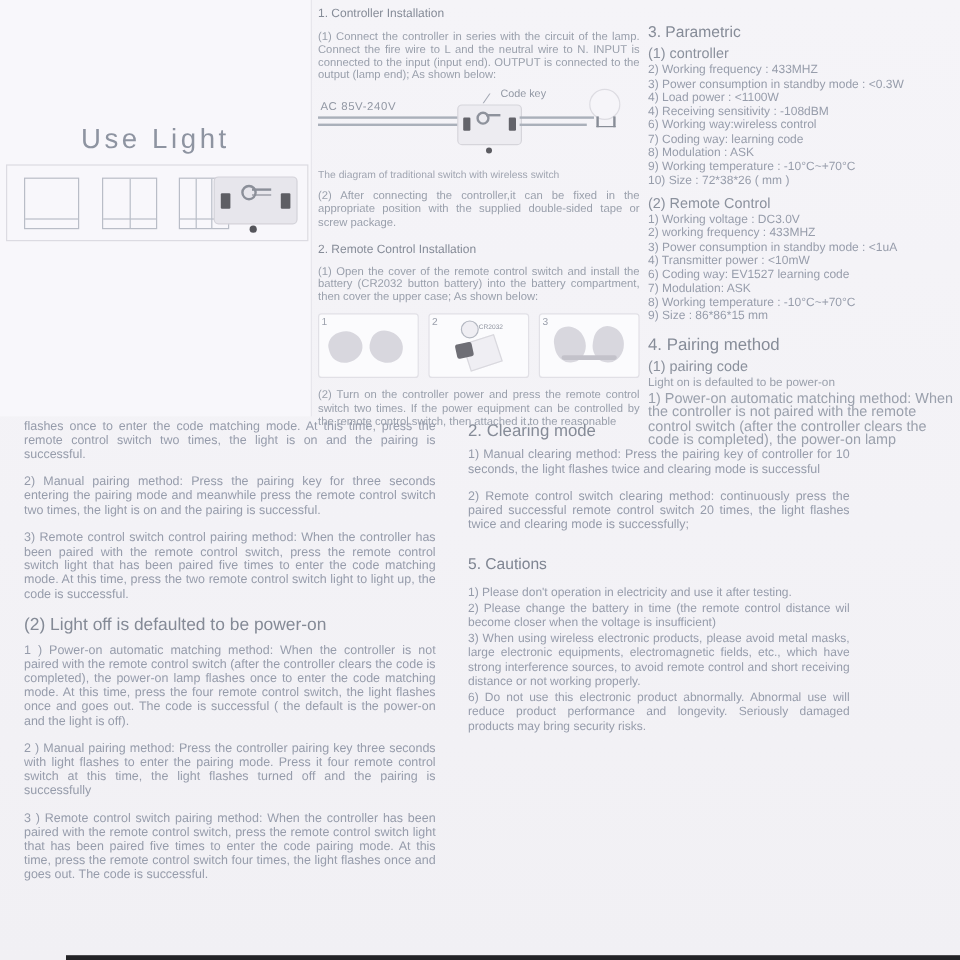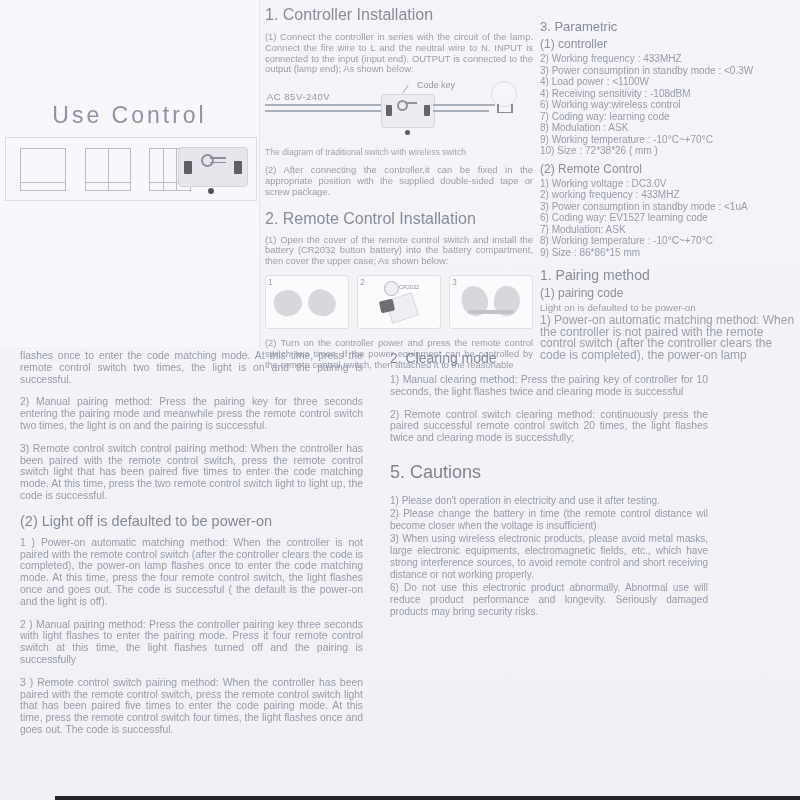--- a/index.html
+++ b/index.html
@@ -17,21 +17,21 @@
   .sw .strip{position:absolute;left:0;right:0;bottom:7px;border-top:1px solid #b9bdc7;}
   .sw .v1{position:absolute;top:0;bottom:0;left:50%;border-left:1px solid #b9bdc7;}
   .sw .v2a{position:absolute;top:0;bottom:0;left:33%;border-left:1px solid #b9bdc7;}
   .sw .v2b{position:absolute;top:0;bottom:0;left:66%;border-left:1px solid #b9bdc7;}
   .ctrl{position:absolute;left:172px;top:9px;width:68px;height:38px;background:#e7e6ec;border:1px solid #d3d2d9;border-radius:4px;}
   .ctrl .term{position:absolute;top:13px;width:8px;height:13px;background:#5e5e64;border-radius:1px;}
   .ctrl .key-ring{position:absolute;left:22px;top:6px;width:9px;height:9px;border:2px solid #8b8f99;border-radius:50%;}
   .ctrl .key-bar{position:absolute;left:31px;top:9px;width:16px;height:3px;border-top:2px solid #8b8f99;border-bottom:1px solid #8b8f99;}
   .ctrl-screw{position:absolute;left:202px;top:50px;width:6px;height:6px;background:#55555b;border-radius:50%;}
   
-  .h-main{font-size:16px;color:#868c98;font-weight:400;margin:0;}
+  .h-main{font-size:10px;color:#868c98;font-weight:400;margin:0;}
   .h-sub{font-size:12px;color:#8b919d;font-weight:400;margin:0;}
   .body-s{font-size:9.4px;line-height:10.8px;text-align:justify;margin:0;color:#9aa0ac;}
   .body-m{font-size:10.4px;line-height:11.8px;text-align:justify;margin:0;color:#969cab;}
   
   .col-mid{position:absolute;left:265px;top:6px;width:268px;}
   .col-mid .h-main{margin-bottom:8px;}
   
   .diagram{position:relative;height:64px;margin-top:6px;}
   .wire{position:absolute;height:2px;background:#aab0ba;}
   .ctrl2{position:absolute;left:116px;top:13px;width:52px;height:32px;background:#edecf1;border:1px solid #d6d5db;border-radius:4px;}
@@ -63,32 +63,32 @@
   .col-right .h-pair{font-size:14px;margin:9px 0 3px 0;color:#868c98;font-weight:400;}
   .note-line{font-size:9.8px;line-height:11px;margin:1px 0 2px 0;color:#9aa0ac;}
   .pair-para{font-size:12px;line-height:11.6px;margin:0;color:#9aa0ac;text-align:left;}
   
   .bot-left{position:absolute;left:20px;top:350px;width:343px;}
   .bot-left p{margin:0 0 11px 0;}
   .h-light{font-size:14.5px;color:#848a96;font-weight:400;margin:2px 0 8px 0;}
   .bot-right{position:absolute;left:390px;top:350px;width:318px;}
   .bot-right p{margin:0 0 11px 0;}
   .h-clear{font-size:14px;color:#858b97;font-weight:400;margin:0 0 8px 0;}
-  .h-caution{font-size:18px;color:#7f8592;font-weight:400;margin:18px 0 12px 0;}
+  .h-caution{font-size:13px;color:#7f8592;font-weight:400;margin:18px 0 12px 0;}
   .caution-item{font-size:10px;line-height:12px;text-align:justify;color:#969cab;margin:0 0 1px 0;}
   
   .bottom-bar{position:absolute;left:55px;bottom:0;width:745px;height:4px;background:#232326;}
 </style>
 </head>
 <body>
 
 <div class="page">
 
   <section class="cover">
-    <div class="cover-title">Use Control</div>
+    <div class="cover-title">Use Light</div>
     <div class="illus-box">
       <div class="sw" style="left:14px;">
         <span class="strip"></span>
       </div>
       <div class="sw" style="left:79px;">
         <span class="strip"></span>
         <span class="v1"></span>
       </div>
       <div class="sw" style="left:143px;width:40px;">
         <span class="strip"></span>
@@ -170,27 +170,28 @@
         <div class="spec-line">7) Coding way: learning code</div>
         <div class="spec-line">8) Modulation : ASK</div>
         <div class="spec-line">9) Working temperature : -10°C~+70°C</div>
         <div class="spec-line">10) Size : 72*38*26 ( mm )</div>
       </div>
     <div class="h-sub" style="margin-top:5px;">(2) Remote Control</div>
     <div>
         <div class="spec-line">1) Working voltage : DC3.0V</div>
         <div class="spec-line">2) working frequency : 433MHZ</div>
         <div class="spec-line">3) Power consumption in standby mode : &lt;1uA</div>
+        <div class="spec-line">4) Transmitter power : &lt;10mW</div>
         <div class="spec-line">6) Coding way: EV1527 learning code</div>
         <div class="spec-line">7) Modulation: ASK</div>
         <div class="spec-line">8) Working temperature : -10°C~+70°C</div>
         <div class="spec-line">9) Size : 86*86*15 mm</div>
       </div>
 
-    <h3 class="h-pair">1. Pairing method</h3>
+    <h3 class="h-pair">4. Pairing method</h3>
     <div class="h-sub">(1) pairing code</div>
     <div class="note-line">Light on is defaulted to be power-on</div>
     <p class="pair-para">1) Power-on automatic matching method: When the controller is not paired with the remote control switch (after the controller clears the code is completed), the power-on lamp</p>
   </section>
 
   <section class="bot-left">
     <p class="body-m">flashes once to enter the code matching mode. At this time, press the remote control switch two times, the light is on and the pairing is successful.</p>
     <p class="body-m">2) Manual pairing method: Press the pairing key for three seconds entering the pairing mode and meanwhile press the remote control switch two times, the light is on and the pairing is successful.</p>
     <p class="body-m">3) Remote control switch control pairing method: When the controller has been paired with the remote control switch, press the remote control switch light that has been paired five times to enter the code matching mode. At this time, press the two remote control switch light to light up, the code is successful.</p>
     <h3 class="h-light">(2) Light off is defaulted to be power-on</h3>

